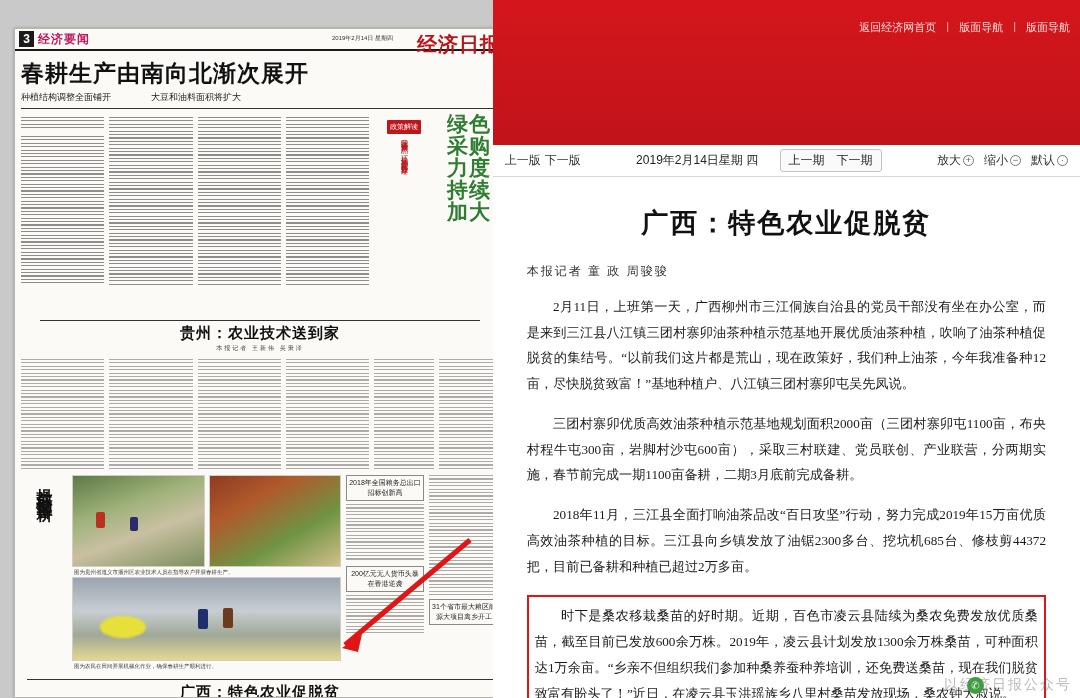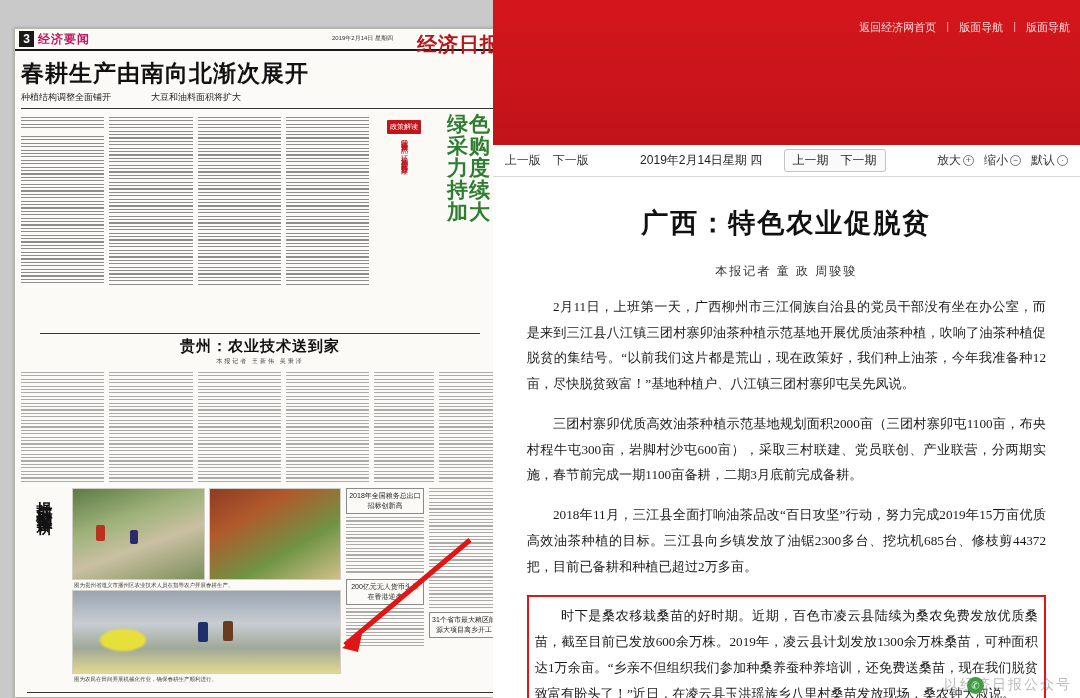--- a/index.html
+++ b/index.html
@@ -189,21 +189,21 @@
   }
   .toolbar {
     height: 32px;
     border-bottom: 1px solid #d9d9d9;
     display: flex; align-items: center;
     padding: 0 12px;
     font-size: 12px; color: #333;
     gap: 6px;
     background: #fff;
   }
-  .tb-left { display: flex; gap: 12px; }
+  .tb-left { display: flex; gap: 4px; }
   .tb-center { flex: 1; text-align: center; font-size: 12px; color: #222; }
   .tb-pill {
     border: 1px solid #c3c3c3;
     border-radius: 3px;
     padding: 2px 8px;
     display: inline-flex; gap: 12px;
     background: #fafafa;
     font-size: 12px;
   }
   .tb-right { display: flex; gap: 10px; align-items: center; }
@@ -223,21 +223,21 @@
     height: 521px;
     overflow: hidden;
   }
   .art-title {
     font-family: "Liberation Serif", serif;
     font-size: 27px; font-weight: bold;
     color: #111; text-align: center;
     letter-spacing: 2px;
   }
   .art-byline {
-    text-align: center;
+    text-align: left;
     font-size: 12px; color: #333;
     margin-top: 22px;
     letter-spacing: 2px;
   }
   .art-p {
     font-family: "Liberation Serif", serif;
     font-size: 13.2px;
     line-height: 1.95;
     color: #1a1a1a;
     text-indent: 2em;
@@ -309,21 +309,21 @@
           <div style="text-align:center;margin-top:2px">
             <span class="red-box">政策解读</span>
           </div>
           <div class="vert-sub">我国将推动粮产品、环保添加剂等农药执行新标准</div>
         </div>
         <div class="pp-col narrow">
           <div class="green-title">绿色采购力度持续加大</div>
         </div>
       </div>
 
-      <div style="padding:0 19px;margin-top:19px">
+      <div style="padding:0 19px;margin-top:6px">
         <div class="pp-rule"></div>
         <div class="pp-subhead">贵州：农业技术送到家</div>
         <div class="pp-byline">本报记者 王新伟 吴秉泽</div>
       </div>
 
       <div class="pp-cols" style="height:120px">
         <div class="pp-col">
           <div class="fake-text light" style="height:110px"></div>
         </div>
         <div class="pp-col">

